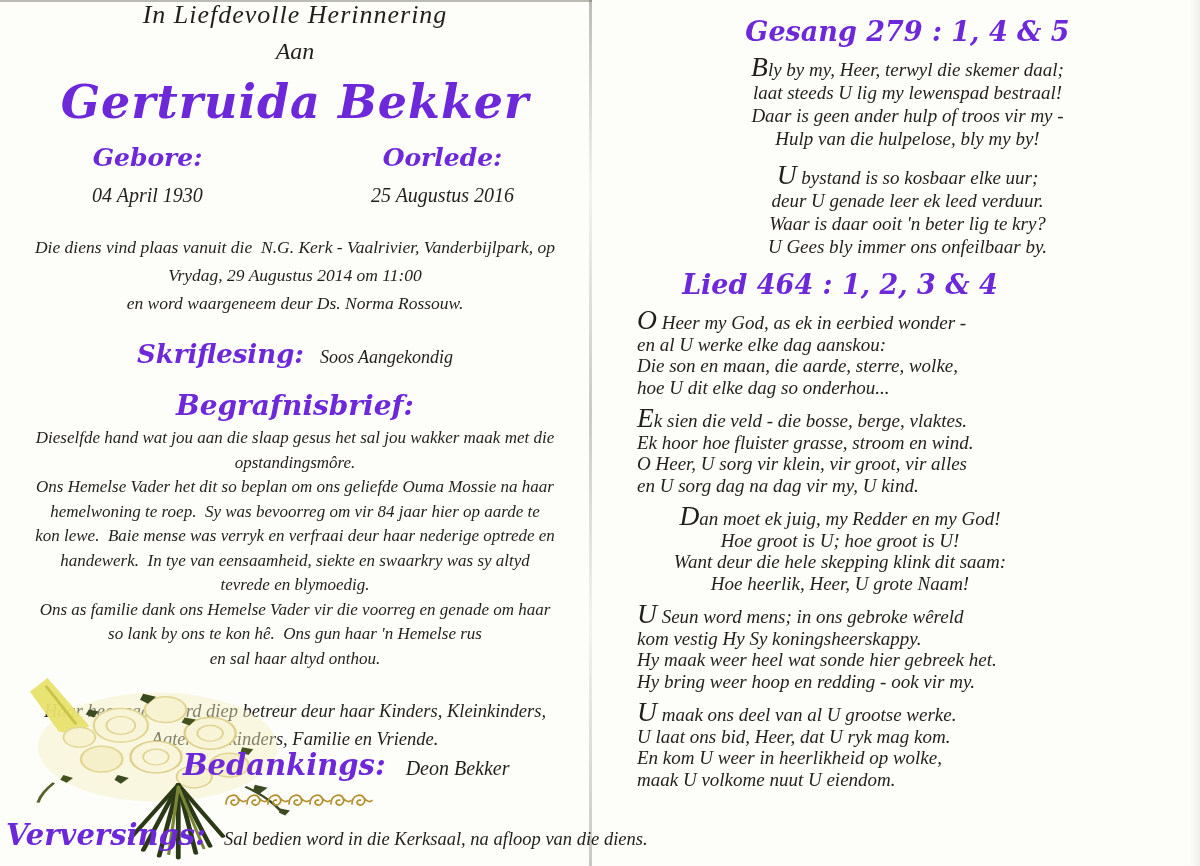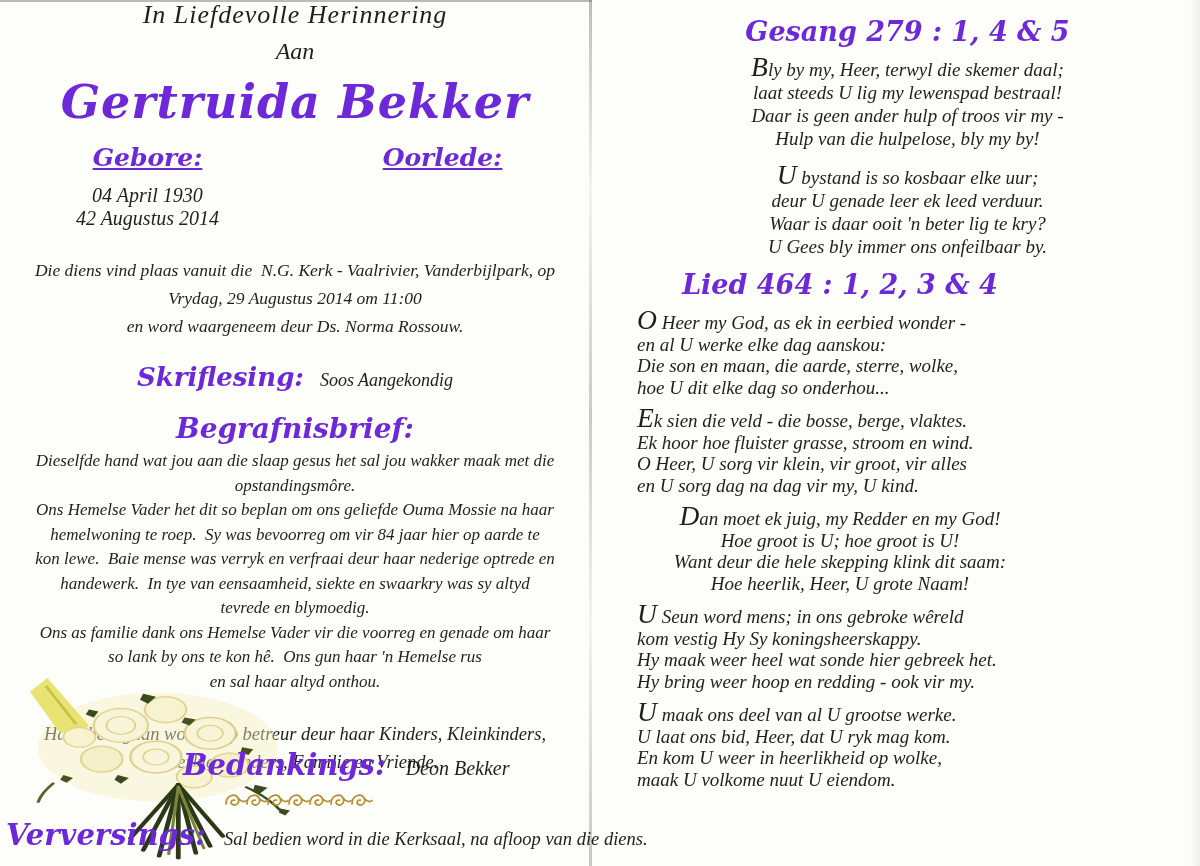--- a/index.html
+++ b/index.html
@@ -18,22 +18,22 @@
   .page.right{left:615px;width:585px;}
 
   .gold{color:#6d28d9;font-family:"DejaVu Serif",serif;font-style:italic;font-weight:bold;}
 
   
   .mem1{font-size:26px;font-style:italic;letter-spacing:1px;}
   .mem2{margin-top:8px;font-size:24px;font-style:italic;}
   .name{margin-top:8px;font-size:46px;line-height:58px;letter-spacing:1px;}
   .label-row,.date-row{display:flex;}
   .label-row{margin-top:12px;}
-  .label-row>div{width:50%;font-size:25px;text-decoration:underline;}
-  .date-row{margin-top:12px;flex-direction:column;}
+  .label-row>div{width:50%;font-size:25px;}
+  .date-row{margin-top:12px;}
   .date-row>div{width:50%;font-size:20px;font-style:italic;}
   .service{margin-top:26px;font-size:17.5px;line-height:28px;font-style:italic;white-space:pre-wrap;}
   .skrif{margin-top:22px;}
   .skrif .lbl{font-size:26px;margin-right:12px;}
   .skrif .val{font-size:18px;font-style:italic;}
   .begraf{margin-top:20px;font-size:28px;}
   .eulogy{margin-top:4px;font-size:17px;line-height:24.5px;font-style:italic;white-space:pre-wrap;}
   .tribute{margin-top:26px;font-size:18.5px;line-height:28px;font-style:italic;white-space:pre-wrap;}
   .bedank{position:absolute;left:183px;top:748px;text-align:left;white-space:nowrap;}
   .bedank .lbl{font-size:29px;margin-right:16px;}
@@ -124,21 +124,21 @@
     <div class="mem1">In Liefdevolle Herinnering</div>
     <div class="mem2">Aan</div>
     <div class="name gold">Gertruida Bekker</div>
 
     <div class="label-row">
       <div class="gold">Gebore:</div>
       <div class="gold">Oorlede:</div>
     </div>
     <div class="date-row">
       <div>04 April 1930</div>
-      <div>42 Augustus 2014</div>
+      <div>25 Augustus 2016</div>
     </div>
 
     <div class="service">Die diens vind plaas vanuit die  N.G. Kerk - Vaalrivier, Vanderbijlpark, op
 Vrydag, 29 Augustus 2014 om 11:00
 en word waargeneem deur Ds. Norma Rossouw.</div>
 
     <div class="skrif">
       <span class="lbl gold">Skriflesing:</span>
       <span class="val">Soos Aangekondig</span>
     </div>

